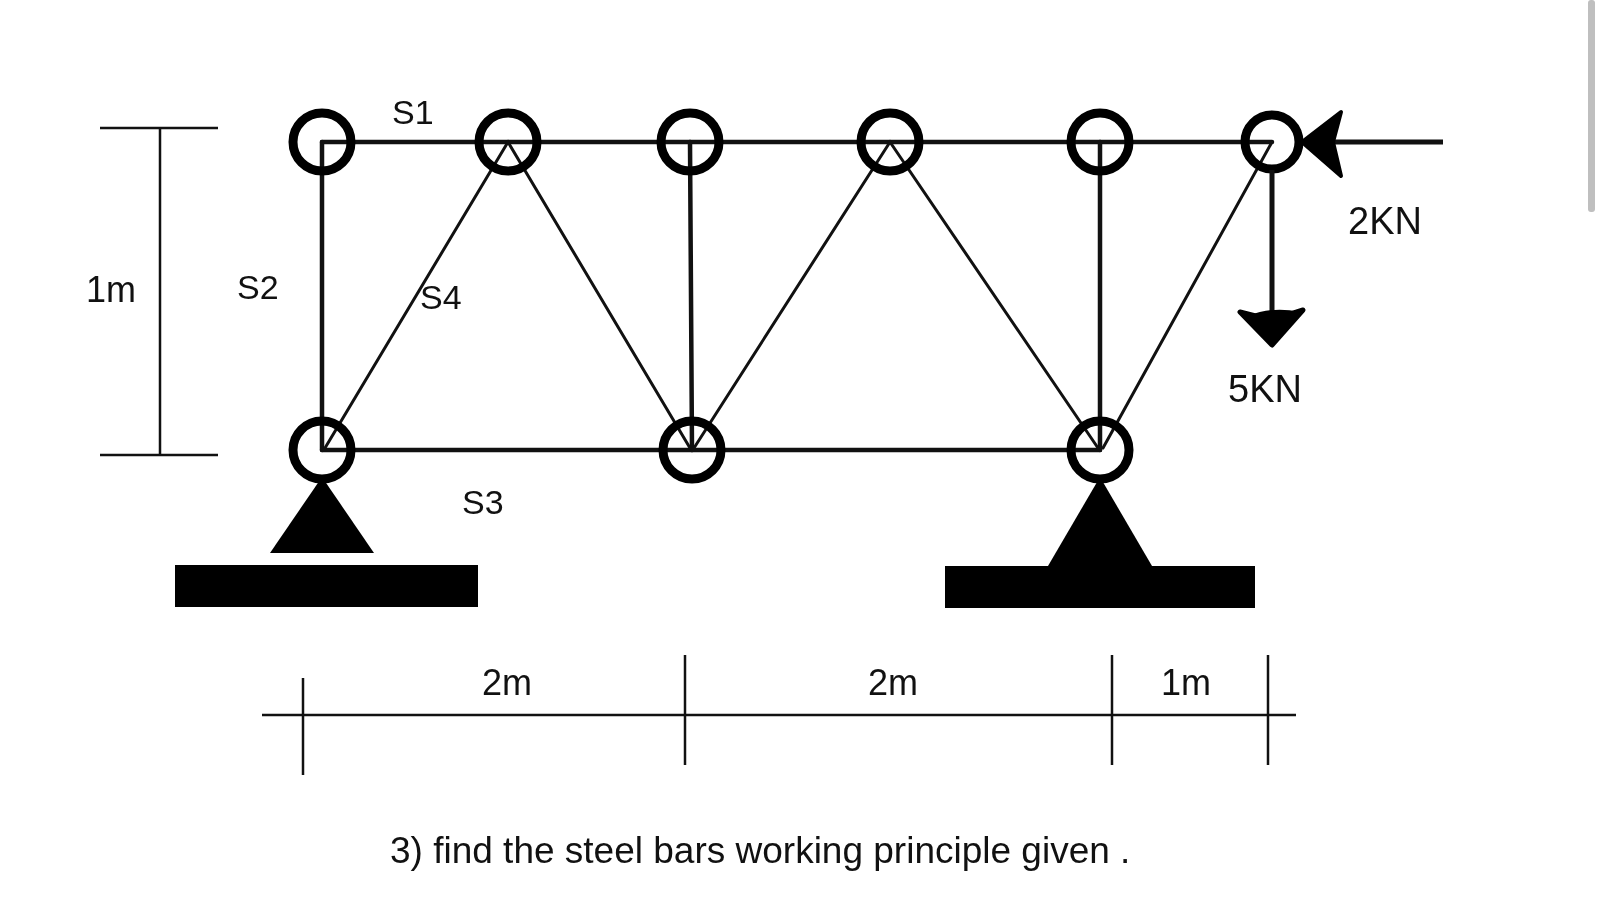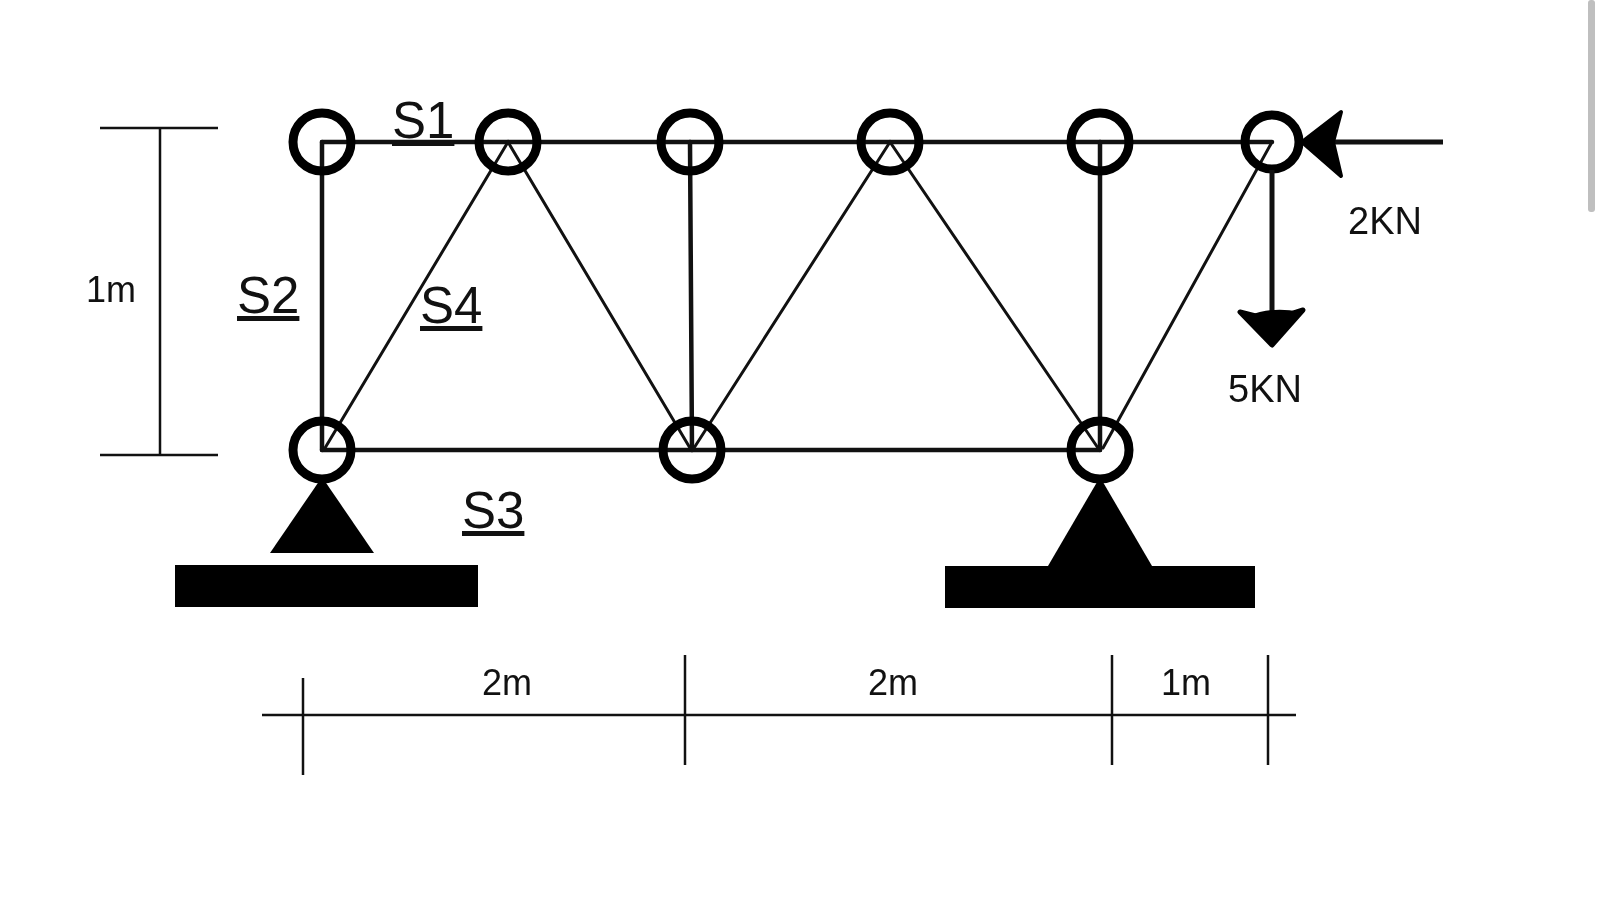--- a/index.html
+++ b/index.html
@@ -1,21 +1,21 @@
 <!DOCTYPE html>
 <html><head>
 <meta charset="utf-8">
 <style>
   html,body{margin:0;padding:0;background:#ffffff;}
   body{width:1600px;height:916px;position:relative;overflow:hidden;
        font-family:"Liberation Sans",sans-serif;color:#000;}
   #stage{position:absolute;left:0;top:0;width:1600px;height:916px;}
   svg.layer{position:absolute;left:0;top:0;width:1600px;height:916px;}
   .lbl{position:absolute;white-space:nowrap;color:#111;line-height:1;}
-  .lbl-s{font-size:51px;text-decoration:underline;}
+  .lbl-s{font-size:34px;}
   .lbl-dim{font-size:36px;margin-left:6px;}
   .lbl-load{font-size:38px;}
   .caption{position:absolute;font-size:37px;white-space:nowrap;color:#111;}
   #scrollbar{position:absolute;background:#bfbfbf;border-radius:3px;}
 </style>
 </head>
 <body>
 
 <div id="stage">
 
@@ -106,15 +106,16 @@
 
   <div class="lbl lbl-dim" style="left:80px;top:272px;">1m</div>
 
   <div class="lbl lbl-dim" style="left:476px;top:665px;">2m</div>
   <div class="lbl lbl-dim" style="left:862px;top:665px;">2m</div>
   <div class="lbl lbl-dim" style="left:1155px;top:665px;">1m</div>
 
   <div class="lbl lbl-load" style="left:1348px;top:162px;margin-top:40px;">2KN</div>
   <div class="lbl lbl-load" style="left:1228px;top:370px;">5KN</div>
 
+  <div class="caption" style="left:390px;top:830px;">3) find the steel bars working principle given .</div>
 
   <div id="scrollbar" style="left:1588px;top:0px;width:7px;height:212px;"></div>
 </div>
 
 </body></html>

